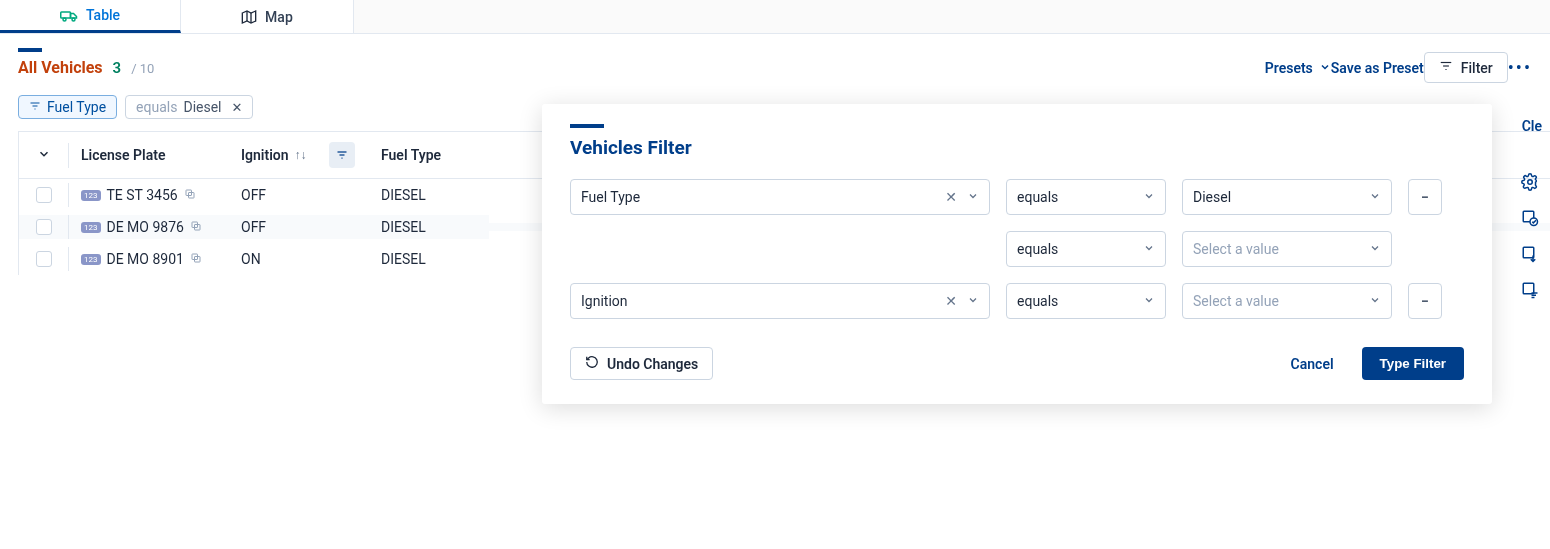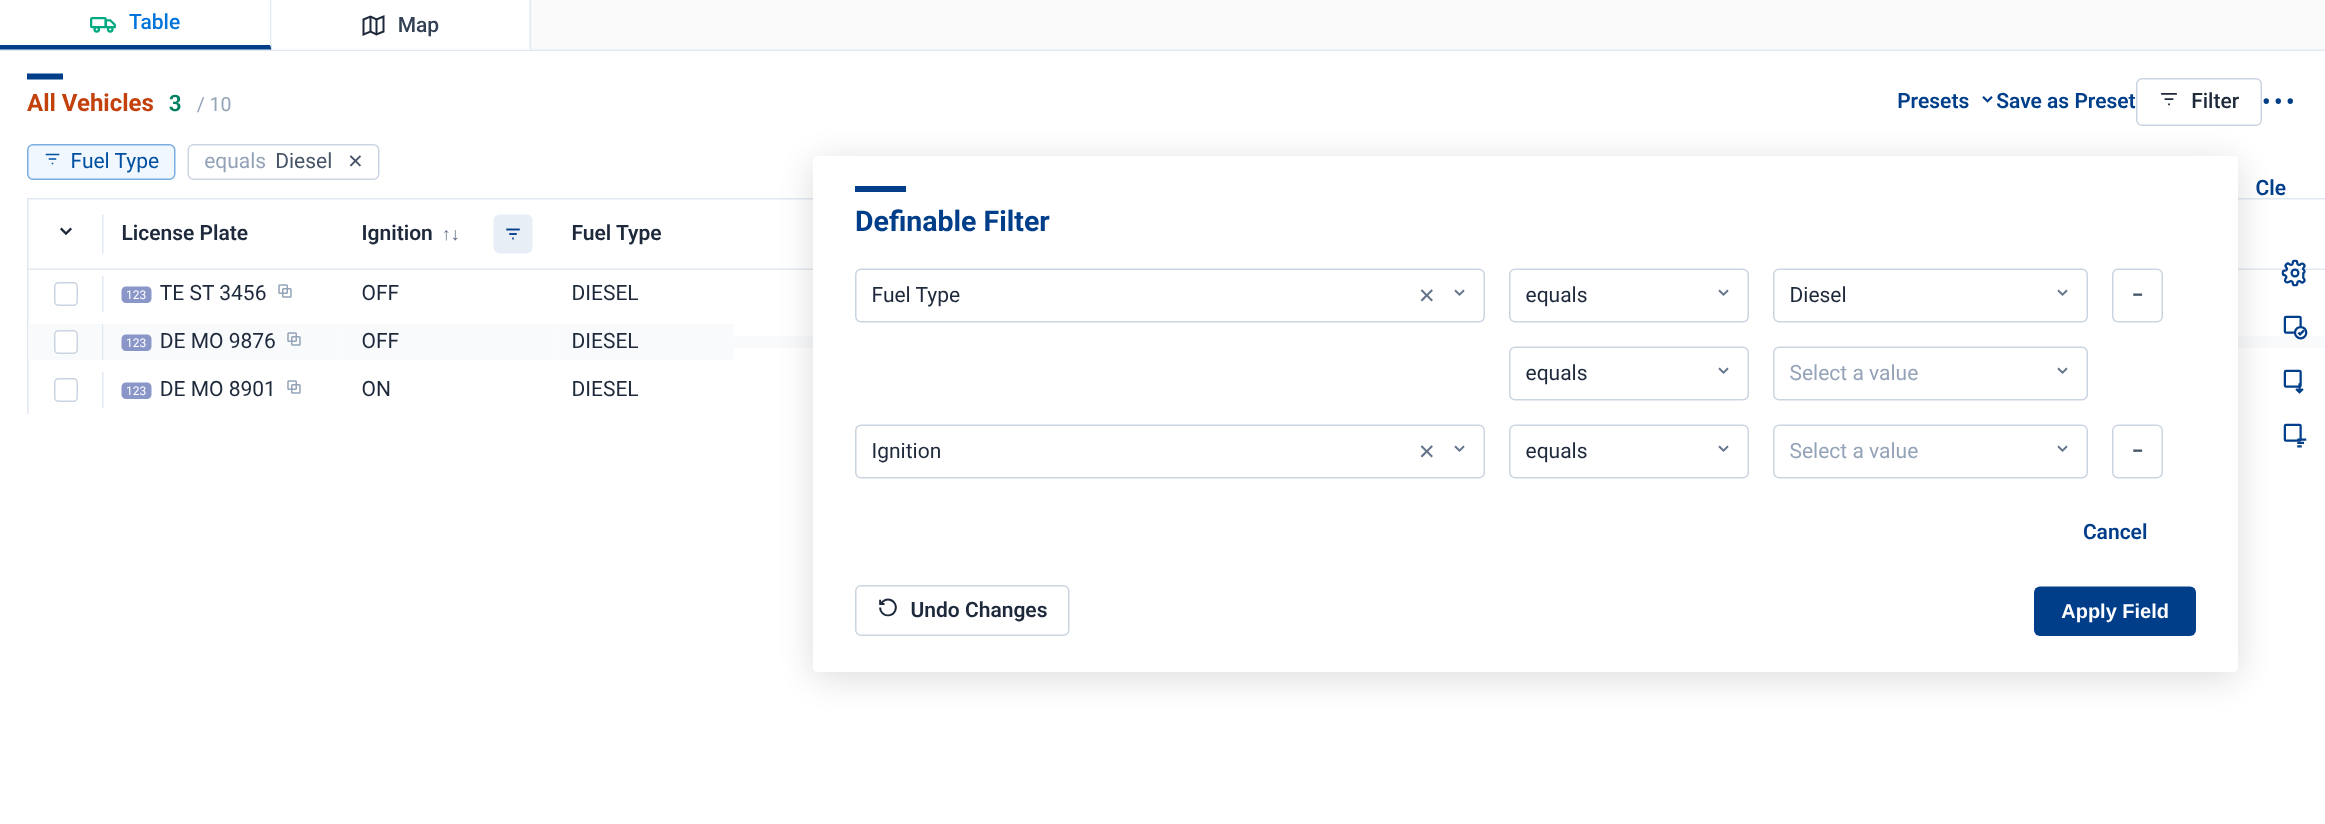--- a/index.html
+++ b/index.html
@@ -121,21 +121,21 @@
     cursor: pointer;
   }
   .chip.secondary {
     border-color: #cbd5e1;
     color: #475569;
     background: #fff;
   }
   .chip .x { margin-left: 4px; color: #475569; font-size: 13px; }
   .clear-link {
     position: absolute;
-    right: 26px;
+    right: 8px;
     top: 118px;
     color: #003e8a;
     font-weight: 600;
     cursor: pointer;
   }
   
   .table {
     margin: 0 0 0 18px;
   }
   .row, .thead {
@@ -247,21 +247,21 @@
   }
   .undo-btn {
     display: flex; align-items: center; gap: 8px;
     border: 1px solid #cbd5e1;
     border-radius: 4px;
     padding: 7px 14px;
     font-weight: 600;
     cursor: pointer;
     background: #fff;
   }
-  .footer-right { display: flex; align-items: center; gap: 28px; flex-direction: column; }
+  .footer-right { display: flex; align-items: center; gap: 28px; }
   .cancel-link { color: #003e8a; font-weight: 600; cursor: pointer; }
   .apply-btn {
     background: #003e8a;
     color: #fff;
     font-weight: 600;
     border: none;
     border-radius: 4px;
     padding: 9px 18px;
     cursor: pointer;
   }
@@ -442,21 +442,21 @@
       </span>
     </div>
     <div class="cell">ON</div>
     <div class="cell">DIESEL</div>
     <div class="cell"></div>
   </div>
 </div>
 
 <div class="filter-panel">
   <div class="panel-accent"></div>
-  <h2 class="panel-title">Definable Filter</h2>
+  <h2 class="panel-title">Vehicles Filter</h2>
 
   <div class="frow">
     <div class="select">
       <span>Fuel Type</span>
       <span class="icons">
         <span>✕</span>
         <span><svg width="12" height="12" viewBox="0 0 24 24" fill="none" stroke="#64748b" stroke-width="2.5">
               <polyline points="6 9 12 15 18 9"></polyline>
             </svg></span>
       </span>
@@ -540,21 +540,21 @@
       <span>
         <svg width="14" height="14" viewBox="0 0 24 24" fill="none" stroke="#1e293b" stroke-width="2.2">
             <path d="M3 12a9 9 0 1 0 3.2-6.9L3 8"></path>
             <polyline points="3 3 3 8 8 8"></polyline>
           </svg>
       </span>
       <span>Undo Changes</span>
     </div>
     <div class="footer-right">
       <span class="cancel-link">Cancel</span>
-      <button class="apply-btn">Apply Field</button>
+      <button class="apply-btn">Type Filter</button>
     </div>
   </div>
 </div>
 
 <div class="icon-rail">
   <div class="rail-icon">
     <svg width="18" height="18" viewBox="0 0 24 24" fill="none" stroke="#003e8a" stroke-width="2">
         <circle cx="12" cy="12" r="3"></circle>
         <path d="M19.4 15a1.7 1.7 0 0 0 .34 1.87l.06.06a2 2 0 1 1-2.83 2.83l-.06-.06a1.7 1.7 0 0 0-1.87-.34 1.7 1.7 0 0 0-1 1.56V21a2 2 0 1 1-4 0v-.09a1.7 1.7 0 0 0-1-1.56 1.7 1.7 0 0 0-1.87.34l-.6.06a2 2 0 1 1-2.83-2.83l.06-.06a1.7 1.7 0 0 0 .34-1.87 1.7 1.7 0 0 0-1.56-1H3a2 2 0 1 1 0-4h.09a1.7 1.7 0 0 0 1.56-1 1.7 1.7 0 0 0-.34-1.87l-.06-.06a2 2 0 1 1 2.83-2.83l.06.06a1.7 1.7 0 0 0 1.87.34H9a1.7 1.7 0 0 0 1-1.56V3a2 2 0 1 1 4 0v.09a1.7 1.7 0 0 0 1 1.56 1.7 1.7 0 0 0 1.87-.34l.06-.06a2 2 0 1 1 2.83 2.83l-.06.06a1.7 1.7 0 0 0-.34 1.87V9c.66.27 1.09.91 1.09 1.62s-.43 1.35-1.09 1.62z"></path>
       </svg>

